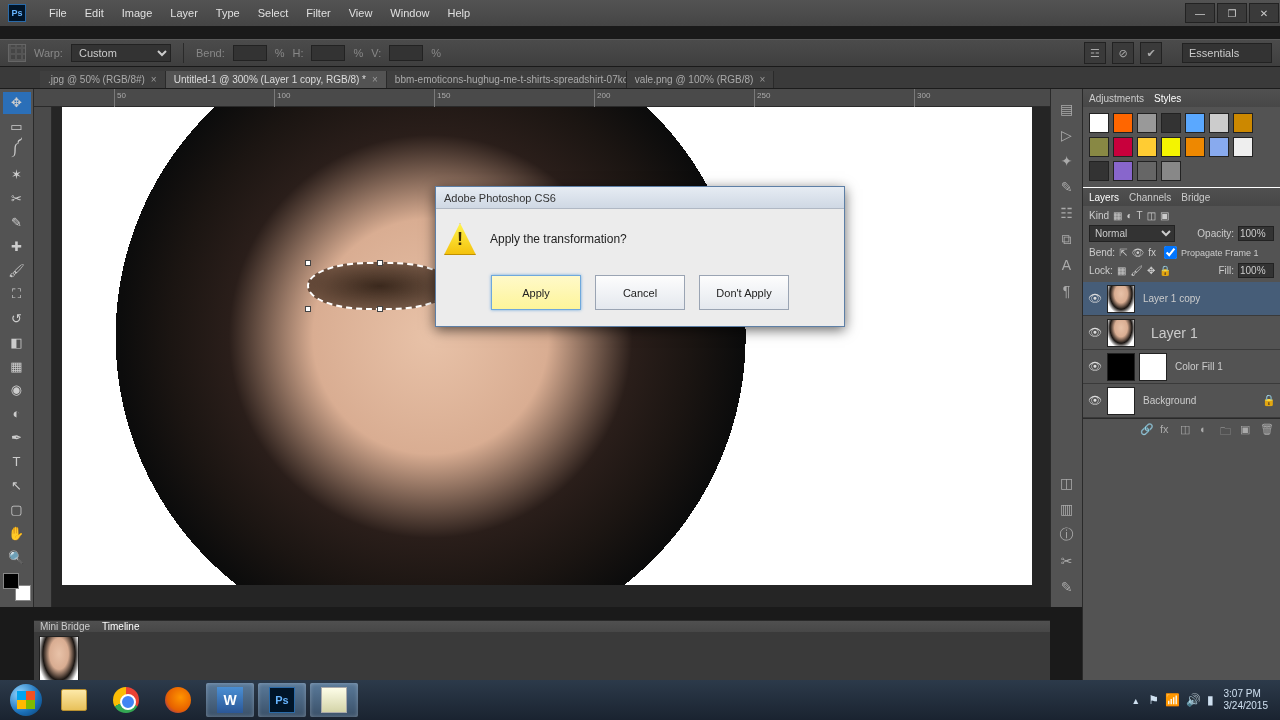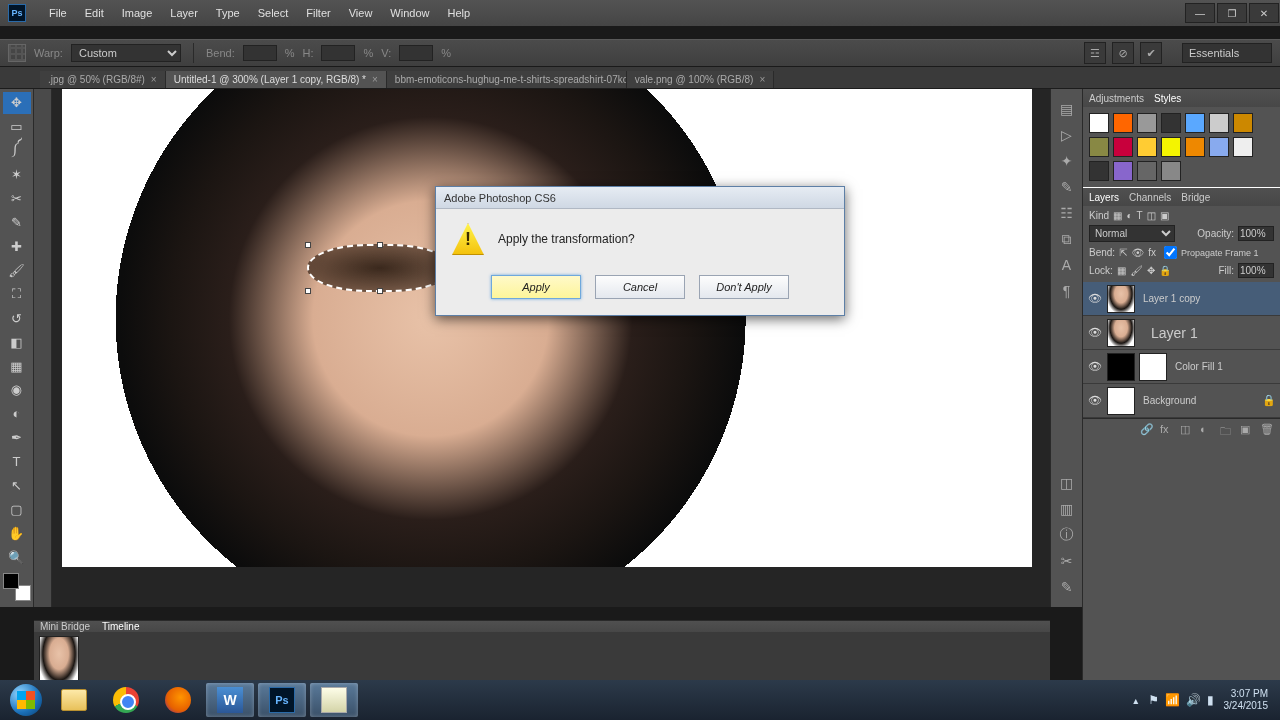--- a/index.html
+++ b/index.html
@@ -9,21 +9,21 @@
 .menubar { height: 26px; background: linear-gradient(#535353,#454545); display: flex; align-items: center; padding-left: 40px; font-size: 11px; color: #e0e0e0; position: relative; }
 .menubar .logo { position: absolute; left: 8px; top: 4px; width: 18px; height: 18px; background: #001428; border: 1px solid #2a6aa8; display: flex; align-items: center; justify-content: center; font-size: 9px; font-weight: bold; color: #67b5ff; }
 .menubar .item { padding: 0 9px; cursor: pointer; }
 .menubar .winbtns { display:flex; margin-left:auto; }
 .menubar .winbtn { width: 30px; height: 20px; margin: 2px 1px; background:#3a3a3a; border:1px solid #222; display:flex; align-items:center; justify-content:center; font-size:10px; color:#ccc; cursor:pointer;}
 
 
 .optbar { height: 28px; background: linear-gradient(#4b4b4b,#3f3f3f); border-top:1px solid #5a5a5a; border-bottom:1px solid #1a1a1a; display:flex; align-items:center; padding:0 8px; font-size:11px; color:#999; gap:8px;margin-top:13px; }
 .optbar .sep { width:1px; height:20px; background:#2a2a2a; margin:0 4px;}
 .optbar select, .optbar input { background:#333; border:1px solid #222; color:#ccc; font-size:11px; padding:1px 3px;}
-.optbar select { width:110px; }
+.optbar select { width:100px; }
 .optbar .lbl { color:#888; }
 .optbar .rbtns { margin-left:auto; display:flex; gap:6px;}
 .optbar .rbtn { width:22px; height:22px; background:#3a3a3a; border:1px solid #222; display:flex; align-items:center; justify-content:center; color:#aaa; cursor:pointer;}
 .workspace { margin-left:12px; width:90px; height:20px; background:#333; border:1px solid #222; font-size:11px; color:#ccc; display:flex; align-items:center; padding:0 6px;}
 
 
 .tabbar { height: 22px; background:#3a3a3a; display:flex; align-items:flex-end; font-size:10px; color:#aaa; padding-left:40px; border-bottom:1px solid #1c1c1c; }
 .tab { padding:3px 8px; border-right:1px solid #2a2a2a; cursor:pointer; background:#3f3f3f; white-space:nowrap; max-width:240px; overflow:hidden; text-overflow:ellipsis; display:flex; align-items:center; gap:6px;}
 .tab.active { background:#535353; color:#ddd; }
 .tab .x { color:#999; font-size:10px; cursor:pointer;}
@@ -80,39 +80,39 @@
 .frame { width:42px; display:flex; flex-direction:column; align-items:center; gap:2px;}
 .frame .fthumb { width:40px; height:50px; background:#888; border:1px solid #222;}
 .frame .fthumb.photo { background: radial-gradient(ellipse at 50% 35%, #e8c2a8 0%, #d9ad92 35%, #1a1512 60%, #fff 80%); }
 .frame .ftime { width:42px; height:14px; background:#444; display:flex; align-items:center; justify-content:center; font-size:9px;}
 .tlctrl { height:20px; border-top:1px solid #2a2a2a; display:flex; align-items:center; padding:0 8px; gap:8px; color:#aaa;}
 .tcbtn { cursor:pointer; }
 
 
 .dialog { position:absolute; left:435px; top:186px; width:410px; background:#ececec; border:1px solid #5d7fa6; box-shadow:0 3px 12px rgba(0,0,0,.6); font-size:12px; color:#222;}
 .dlgtitle { height:22px; background:linear-gradient(#e6ecf3,#cfd8e4); display:flex; align-items:center; padding:0 8px; font-size:11px; color:#333; border-bottom:1px solid #b0b8c4;}
-.dlgbody { padding:14px 16px 16px; }
+.dlgbody { padding:14px 8px 16px; }
 .dlgmsg { display:flex; align-items:center; gap:14px; margin-bottom:20px;}
 .warnicon { width:32px; height:32px; position:relative;}
 .warnicon::before { content:""; position:absolute; inset:0; clip-path: polygon(50% 0%, 100% 100%, 0% 100%); background:linear-gradient(#fff34b,#f4c20d); border:1px solid #c09000;}
 .warnicon::after { content:"!"; position:absolute; left:0; right:0; top:6px; text-align:center; font-weight:bold; font-size:18px; color:#3a2a00;}
 .dlgbtns { display:flex; gap:14px; justify-content:center;}
-.dlgbtn { width:90px; height:24px; border:1px solid #9aa4b3; background:linear-gradient(#fdfdfd,#e4e8ee); font-size:11px; cursor:pointer; display:flex; align-items:center; justify-content:center;font-style:italic;}
+.dlgbtn { width:90px; height:35px; border:1px solid #9aa4b3; background:linear-gradient(#fdfdfd,#e4e8ee); font-size:11px; cursor:pointer; display:flex; align-items:center; justify-content:center;}
 .dlgbtn.primary { border:1px solid #6fa8dc; box-shadow:0 0 3px #6fa8dc; background:linear-gradient(#fff9c9,#fdf59a);}
 
 
 .taskbar { position:absolute; left:0; right:0; bottom:0; height:40px; background:linear-gradient(#2c3a4a,#1a2330); display:flex; align-items:center; padding:0 6px; gap:4px;}
 .tbtn { width:48px; height:34px; display:flex; align-items:center; justify-content:center; border-radius:2px; cursor:pointer;}
 .tbtn.active { background:linear-gradient(#5a7a9a,#3a5068); box-shadow:inset 0 0 4px rgba(255,255,255,.3);}
 .start { width:40px; height:40px; display:flex; align-items:center; justify-content:center;}
 .orb { width:32px; height:32px; border-radius:50%; background:radial-gradient(circle at 30% 30%, #8fd4ff, #1a6fb8 60%, #0a3a68); position:relative;}
 .orb::after { content:""; position:absolute; left:7px; top:7px; width:18px; height:18px; background: conic-gradient(#f25022 0 90deg, #7fba00 90deg 180deg, #ffb900 180deg 270deg, #00a4ef 270deg 360deg);}
 .tray { margin-left:auto; display:flex; align-items:center; gap:10px; color:#cfe0f0; font-size:10px; padding-right:6px;}
 .trayicons { display:flex; gap:6px; font-size:12px;}
-.clock { text-align:right; line-height:12px;}
+.clock { text-align:left; line-height:12px;}
 
 .chrome-icon{width:26px;height:26px;border-radius:50%;background:conic-gradient(#ea4335 0 120deg,#34a853 120deg 240deg,#fbbc05 240deg 360deg);position:relative;}
 .chrome-icon::after{content:"";position:absolute;left:7px;top:7px;width:12px;height:12px;border-radius:50%;background:#4285f4;border:2px solid #fff;}
 .ff-icon{width:26px;height:26px;border-radius:50%;background:radial-gradient(circle at 60% 40%,#ff9500,#e66000 60%,#6b1f9e);}
 .word-icon{width:26px;height:26px;background:linear-gradient(#4a8fd4,#2b5797);display:flex;align-items:center;justify-content:center;color:#fff;font-weight:bold;font-size:14px;}
 .ps-icon{width:26px;height:26px;background:#001428;border:1px solid #2a6aa8;display:flex;align-items:center;justify-content:center;color:#67b5ff;font-weight:bold;font-size:11px;}
 .note-icon{width:26px;height:26px;background:linear-gradient(#fdfde8,#d4d4a8);border:1px solid #aaa;}
 .folder-icon{width:26px;height:22px;background:linear-gradient(#fde9a8,#e8c15a);border-radius:2px;border:1px solid #b89030;}
 </style>
 </head>
@@ -200,20 +200,28 @@
     <div class="tool">▢</div>
     <div class="tool">✋</div>
     <div class="tool">🔍</div>
     <div class="fgbg">
         <div class="fg"></div>
         <div class="bg"></div>
       </div>
   </div>
 
   <div class="canvasarea">
+    <div class="ruler-h">
+      <span class="tick" style="left:80px">50</span>
+      <span class="tick" style="left:240px">100</span>
+      <span class="tick" style="left:400px">150</span>
+      <span class="tick" style="left:560px">200</span>
+      <span class="tick" style="left:720px">250</span>
+      <span class="tick" style="left:880px">300</span>
+    </div>
     <div class="canvaswrap">
       <div class="ruler-v"></div>
       <div class="canvas">
         <div class="image"></div>
         <div class="sel">
           <div class="handle" style="left:-4px;top:-4px"></div>
           <div class="handle" style="right:-4px;top:-4px"></div>
           <div class="handle" style="left:-4px;bottom:-4px"></div>
           <div class="handle" style="right:-4px;bottom:-4px"></div>
           <div class="handle" style="left:50%;top:-4px;margin-left:-3px"></div>

